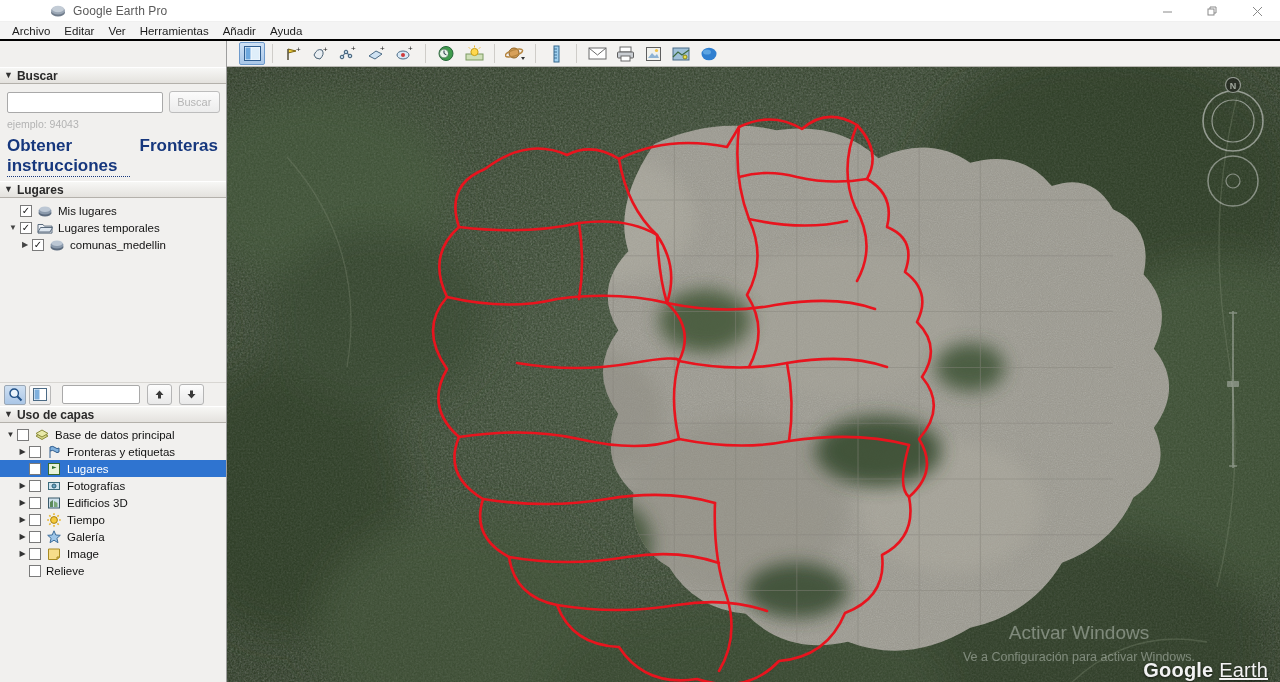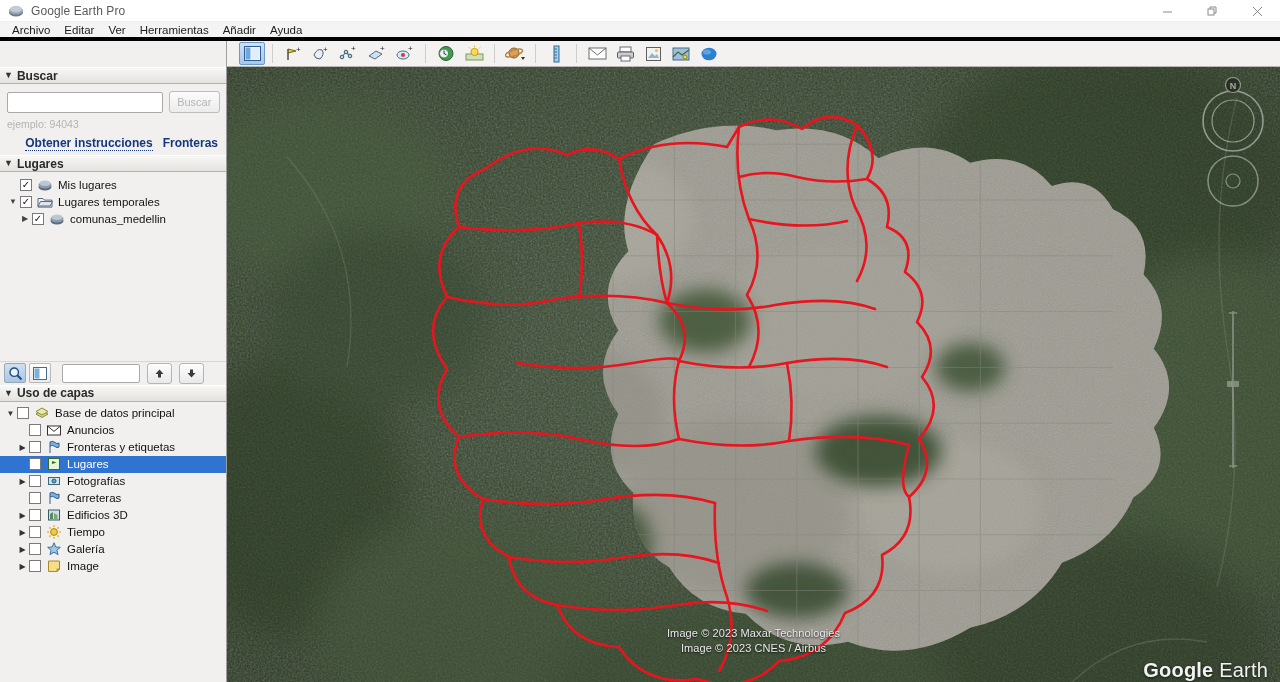--- a/index.html
+++ b/index.html
@@ -9,34 +9,35 @@
     font-family: "Liberation Sans", sans-serif;
     background: #f0f0f0;
   }
 
   
   .titlebar {
     height: 22px; background: #ffffff;
     display: flex; align-items: center;
     border-bottom: 1px solid #f0f0f0;
     position: relative;
+    padding-left: 42px;
   }
   .title-icon { margin-left: 8px; width: 16px; height: 16px; display:block; }
   .title-text { font-size: 12px; color: #5a5a5a; margin-left: 7px; letter-spacing: .1px; }
   .win-btns { position: absolute; right: 0; top: 0; height: 22px; display: flex; }
   .win-btn {
     width: 45px; height: 22px; display:flex; align-items:center; justify-content:center;
     color: #8a8a8a;
   }
 
   
   .menubar {
     height: 19px; background: #f4f4f4;
     display: flex; align-items: center;
-    border-bottom: 4px solid #000000;
+    border-bottom: 2px solid #000000;
     padding-left: 5px;
   }
   .menu-item {
     font-size: 11.5px; color: #1c1c1c; padding: 1px 7px; cursor: default;
   }
 
   
   .body-wrap { display: flex; height: 641px; }
 
   
@@ -70,21 +71,21 @@
     background: linear-gradient(to bottom,#fbfbfb,#ececec);
     border: 1px solid #bdbdbd; border-radius: 3px;
     font-size: 11px; color: #b5b5b5;
   }
   .ejemplo { font-size: 10.5px; color: #b3b3b3; margin-top: 5px; }
   .links-row {
     display: flex; justify-content: flex-end; gap: 10px;
     margin-top: 6px; padding-right: 2px;
   }
   .link {
-    font-size: 12px; color: #16377d; font-weight: 700; cursor: pointer;
+    font-size: 17px; color: #16377d; font-weight: 700; cursor: pointer;
   }
   .link.dotted { border-bottom: 1px dotted #16377d; }
 
   
   .places-tree { background: #f1f0ee; padding: 4px 0 0 0; flex: 0 0 auto; }
   .tree-row {
     display: flex; align-items: center; height: 17px;
     font-size: 11.5px; color: #111;
   }
   .tree-row .expander {
@@ -153,21 +154,21 @@
     text-align: center; color: rgba(225,230,225,.42);
     font-size: 19px; line-height: 25px; white-space: nowrap;
   }
   .watermark .sub { font-size: 12.5px; display:block; }
   .ge-logo {
     position: absolute; right: 12px; bottom: 26px;
     font-size: 20px; color: #f2f2f2; letter-spacing: .2px;
     text-shadow: 0 1px 3px rgba(0,0,0,.7);
   }
   .ge-logo .g { font-weight: 700; margin-top: 20px; }
-  .ge-logo .e { font-weight: 400; }
+  .ge-logo .e { font-weight: 400; text-decoration: underline; }
 
   
   .nav-compass {
     position: absolute; right: 8px; top: 10px;
     width: 78px; height: 78px; opacity: .52;
   }
   .nav-tilt {
     position: absolute; right: 19px; top: 86px;
     width: 56px; height: 56px; opacity: .45;
   }
@@ -467,30 +468,20 @@
         <span class="indent0"></span>
         <span class="exp">▼</span>
         <span class="cbox"></span>
         <svg class="tree-ico" viewBox="0 0 16 16">
           <path d="M2 9 L8 5.5 L14 9 L8 12.5 Z" fill="#d8d98a" stroke="#8a8a3a"></path>
           <path d="M2 6.5 L8 3 L14 6.5 L8 10 Z" fill="#e8e9a8" stroke="#8a8a3a"></path>
         </svg>
         <span>Base de datos principal</span>
       </div>
 
-      <div class="layer-row">
-        <span class="indent1"></span>
-        <span class="exp"></span>
-        <span class="cbox"></span>
-        <svg class="tree-ico" viewBox="0 0 16 16">
-          <rect x="1.5" y="4" width="13" height="9" fill="#fff" stroke="#333"></rect>
-          <polyline points="1.5,4 8,9.4 14.5,4" fill="none" stroke="#333"></polyline>
-        </svg>
-        <span>Anuncios</span>
-      </div>
 
       <div class="layer-row">
         <span class="indent1"></span>
         <span class="exp">▶</span>
         <span class="cbox"></span>
         <svg class="tree-ico" viewBox="0 0 16 16">
           <path d="M4 14 L4 3 Q7 1.5 9 3.5 Q11 5.5 13 4 L13 8 Q11 9.5 9 7.5 Q7 5.5 4 7" fill="#7fb0dd" stroke="#2f5d8f"></path>
         </svg>
         <span>Fronteras y etiquetas</span>
       </div>
@@ -510,29 +501,20 @@
         <span class="indent1"></span>
         <span class="exp">▶</span>
         <span class="cbox"></span>
         <svg class="tree-ico" viewBox="0 0 16 16">
           <rect x="2.5" y="4.5" width="11" height="7" fill="#cfe4ef" stroke="#3a6a7a"></rect>
           <circle cx="8" cy="8" r="2" fill="#6aa7c4" stroke="#2f5d72"></circle>
         </svg>
         <span>Fotografías</span>
       </div>
 
-      <div class="layer-row">
-        <span class="indent1"></span>
-        <span class="exp"></span>
-        <span class="cbox"></span>
-        <svg class="tree-ico" viewBox="0 0 16 16">
-          <path d="M4 14 L4 3 Q7 1.5 9 3.5 Q11 5.5 13 4 L13 8 Q11 9.5 9 7.5 Q7 5.5 4 7" fill="#7fb0dd" stroke="#2f5d8f"></path>
-        </svg>
-        <span>Carreteras</span>
-      </div>
 
       <div class="layer-row">
         <span class="indent1"></span>
         <span class="exp">▶</span>
         <span class="cbox"></span>
         <svg class="tree-ico" viewBox="0 0 16 16">
           <rect x="2.5" y="3" width="11" height="10" fill="#cfe0ea" stroke="#3a5a6a"></rect>
           <path d="M4 12 L4 7 L7 5 L7 12 Z" fill="#5b8a5a"></path>
           <path d="M8 12 L8 6 L11.5 8 L11.5 12 Z" fill="#7aa878"></path>
         </svg>
@@ -573,20 +555,26 @@
         <span class="indent1"></span>
         <span class="exp">▶</span>
         <span class="cbox"></span>
         <svg class="tree-ico" viewBox="0 0 16 16">
           <path d="M2.5 3 H13.5 V11 L11 13.5 H2.5 Z" fill="#f7dd8a" stroke="#a88a22"></path>
           <path d="M13.5 11 L11 11 L11 13.5 Z" fill="#e8c96a" stroke="#a88a22"></path>
         </svg>
         <span>Image</span>
       </div>
 
+      <div class="layer-row">
+        <span class="indent1"></span>
+        <span class="exp"></span>
+        <span class="cbox"></span>
+        <span>Relieve</span>
+      </div>
 
     </div>
   </div>
 
   <div class="map">
 
     <svg class="map-img" viewBox="0 0 1053 641" preserveAspectRatio="none">
       <defs>
         <radialGradient id="gTerr" cx="50%" cy="45%" r="75%">
           <stop offset="0%" stop-color="#3c4e35"></stop>
@@ -738,24 +726,24 @@
       <circle cx="28" cy="28" r="25" fill="none" stroke="#e8e8e8" stroke-width="1.5"></circle>
       <circle cx="28" cy="28" r="7" fill="none" stroke="#e8e8e8" stroke-width="1.2"></circle>
     </svg>
     <svg class="zoom-slider" viewBox="0 0 18 165">
       <line x1="9" y1="4" x2="9" y2="161" stroke="#e8e8e8" stroke-width="1.6"></line>
       <rect x="3" y="74" width="12" height="6" fill="#dcdcdc" rx="1"></rect>
       <line x1="5" y1="6" x2="13" y2="6" stroke="#e8e8e8" stroke-width="1.4"></line>
       <line x1="5" y1="159" x2="13" y2="159" stroke="#e8e8e8" stroke-width="1.4"></line>
     </svg>
 
-    <div class="attrib">
-      <div>Image © 2023 Maxar Technologies</div>
-      <div>Image © 2023 CNES / Airbus</div>
-    </div>
-
+
+    <div class="watermark">
+      <span>Activar Windows</span>
+      <span class="sub">Ve a Configuración para activar Windows.</span>
+    </div>
 
     <div class="ge-logo">
       <span class="g">Google</span><span>&nbsp;</span><span class="e">Earth</span>
     </div>
 
   </div>
 </div>
 
 </body></html>

